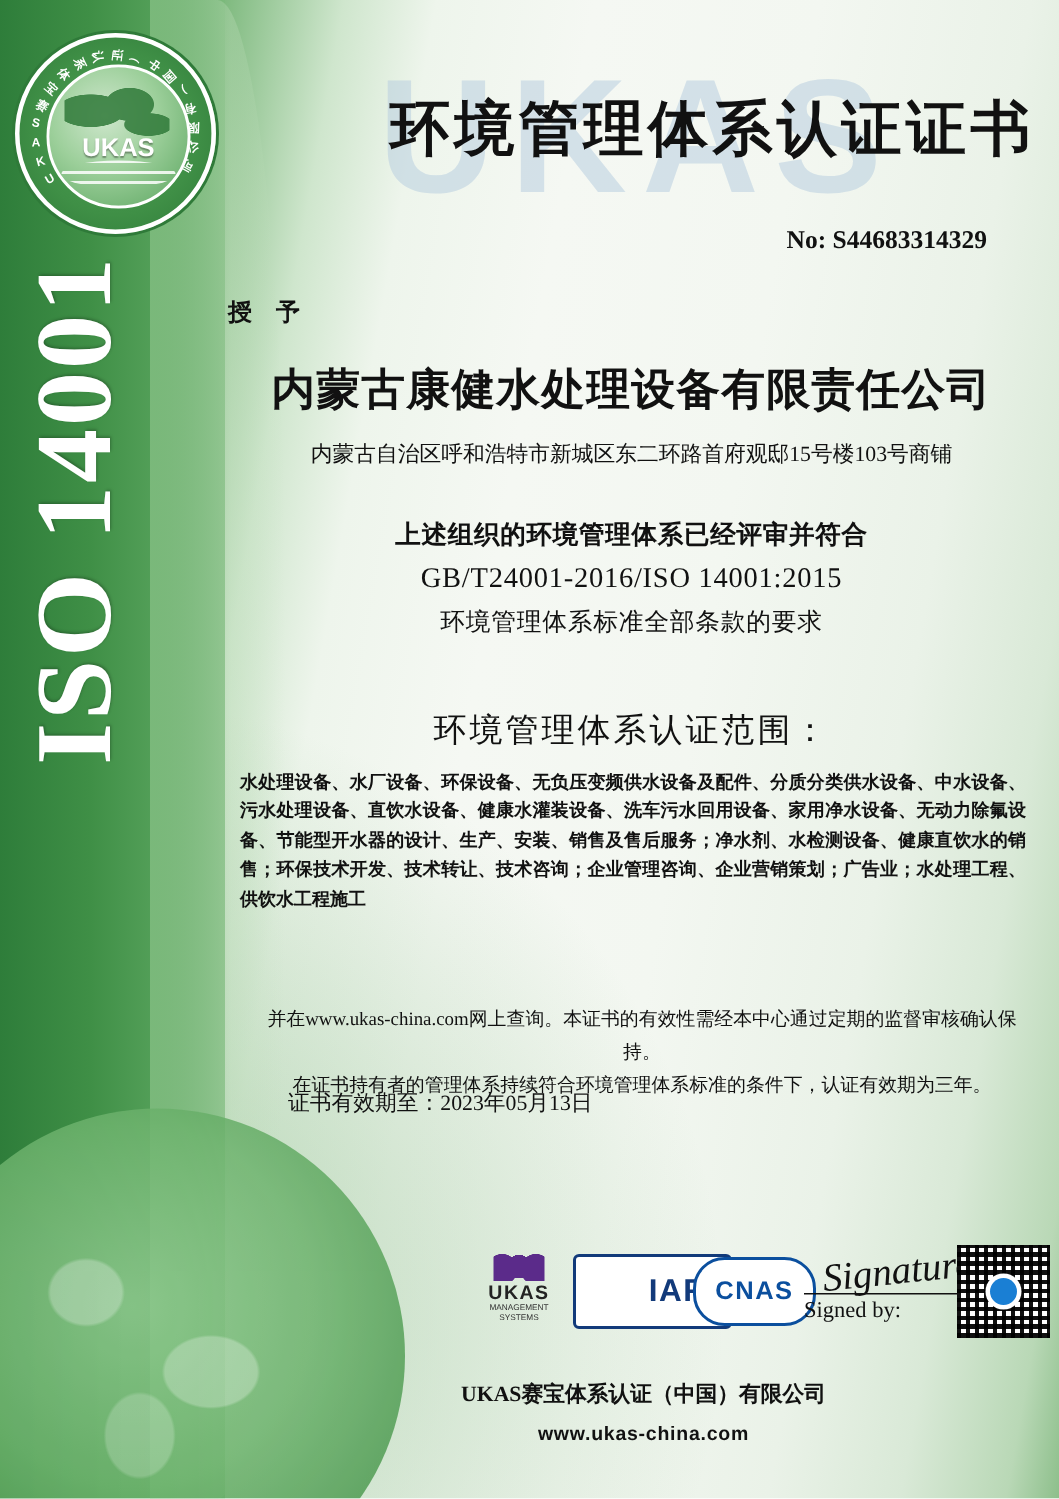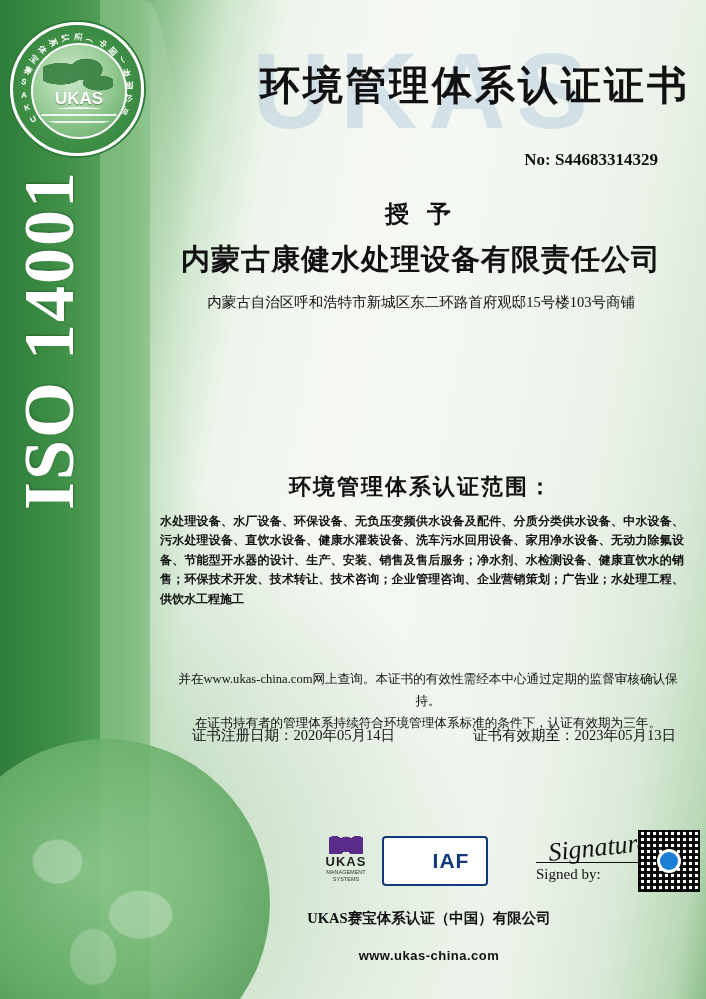--- a/index.html
+++ b/index.html
@@ -100,40 +100,40 @@
   .title{
     position:absolute;top:58px;left:0;right:16px;text-align:right;
     font-family:"Liberation Serif",serif;font-weight:bold;
     font-size:40px;letter-spacing:3px;color:#111;
   }
   .certno{
     position:absolute;top:150px;right:48px;
     font-family:"Liberation Serif",serif;font-size:17px;color:#111;font-weight:bold;
   }
   .grant{
-    position:absolute;top:198px;left:0;right:16px;text-align:center;
-    font-size:24px;font-weight:bold;letter-spacing:6px;color:#111;
+    position:absolute;top:198px;left:0;right:16px;text-align:left;
+    font-size:16px;font-weight:bold;letter-spacing:6px;color:#111;
   }
   .company{
     position:absolute;top:240px;left:0;right:16px;text-align:center;
     font-size:29px;font-weight:bold;letter-spacing:1px;color:#111;
   }
   .address{
     position:absolute;top:293px;left:0;right:16px;text-align:center;
     font-size:14.5px;color:#111;
   }
   .conform{
     position:absolute;top:345px;left:0;right:16px;text-align:center;color:#111;
   }
   .conform .l1{font-size:17px;font-weight:bold;letter-spacing:.5px;}
   .conform .l2{font-size:19px;margin-top:7px;letter-spacing:.5px;}
   .conform .l3{font-size:16.5px;margin-top:7px;letter-spacing:.5px;}
   .scope-title{
     position:absolute;top:472px;left:0;right:16px;text-align:center;
-    font-size:22px;font-weight:bold;letter-spacing:2px;color:#111;
+    font-size:22px;font-weight:normal;letter-spacing:2px;color:#111;
   }
   .scope-body{
     position:absolute;top:512px;left:8px;right:22px;
     font-size:12px;line-height:1.62;color:#111;text-align:justify;font-weight:bold;
   }
   .note{
     position:absolute;top:668px;left:24px;right:26px;
     font-size:12.6px;line-height:1.75;color:#111;text-align:center;
   }
   .dates{
@@ -190,21 +190,21 @@
     background-blend-mode:multiply;
   }
   .qr:after{
     content:"";position:absolute;left:22px;top:22px;width:18px;height:18px;border-radius:50%;
     background:#1a7fd4;box-shadow:0 0 0 3px #fff;
   }
   .footer{
     position:absolute;left:0;right:0;bottom:36px;text-align:center;
   }
   .footer .f1{font-size:14.5px;font-weight:bold;color:#111;margin-top:12px;}
-  .footer .f2{font-family:"Liberation Sans",sans-serif;font-size:13px;font-weight:bold;color:#111;margin-top:20px;letter-spacing:.5px;text-align:center;}
+  .footer .f2{font-family:"Liberation Sans",sans-serif;font-size:13px;font-weight:bold;color:#111;margin-top:9px;letter-spacing:.5px;text-align:center;}
 </style>
 </head>
 <body>
 
 <div class="cert">
 
   <div class="left-band"></div>
   <div class="globe-bl"></div>
 
   <div class="ukas-logo">
@@ -243,50 +243,55 @@
     <div class="title">环境管理体系认证证书</div>
 
     <div class="certno">No: S44683314329</div>
 
     <div class="grant">授 予</div>
 
     <div class="company">内蒙古康健水处理设备有限责任公司</div>
 
     <div class="address">内蒙古自治区呼和浩特市新城区东二环路首府观邸15号楼103号商铺</div>
 
+    <div class="conform">
+      <div class="l1">上述组织的环境管理体系已经评审并符合</div>
+      <div class="l2">GB/T24001-2016/ISO 14001:2015</div>
+      <div class="l3">环境管理体系标准全部条款的要求</div>
+    </div>
 
     <div class="scope-title">环境管理体系认证范围：</div>
     <div class="scope-body">水处理设备、水厂设备、环保设备、无负压变频供水设备及配件、分质分类供水设备、中水设备、污水处理设备、直饮水设备、健康水灌装设备、洗车污水回用设备、家用净水设备、无动力除氟设备、节能型开水器的设计、生产、安装、销售及售后服务；净水剂、水检测设备、健康直饮水的销售；环保技术开发、技术转让、技术咨询；企业管理咨询、企业营销策划；广告业；水处理工程、供饮水工程施工</div>
 
     <div class="note">
       <div>并在www.ukas-china.com网上查询。本证书的有效性需经本中心通过定期的监督审核确认保持。</div>
       <div>在证书持有者的管理体系持续符合环境管理体系标准的条件下，认证有效期为三年。</div>
     </div>
 
     <div class="dates">
-      <div>
-        <span>证书注册日期：</span><span>2020年05月14日</span>
-      </div>
       <div>
         <span>证书有效期至：</span><span>2023年05月13日</span>
       </div>
     </div>
 
     <div class="logos">
 
       <div class="ukas-small">
         <div class="crown"></div>
         <div class="t">UKAS</div>
         <div class="s">MANAGEMENT SYSTEMS</div>
       </div>
 
       <div class="iaf">
         <div class="txt">IAF</div>
       </div>
 
+      <div class="cnas">
+        <div class="txt">CNAS</div>
+      </div>
 
       <div class="sign">
         <div class="ink">Signature</div>
         <div class="line"></div>
         <div class="label">Signed by:</div>
       </div>
 
       <div class="qr"></div>
 
     </div>

